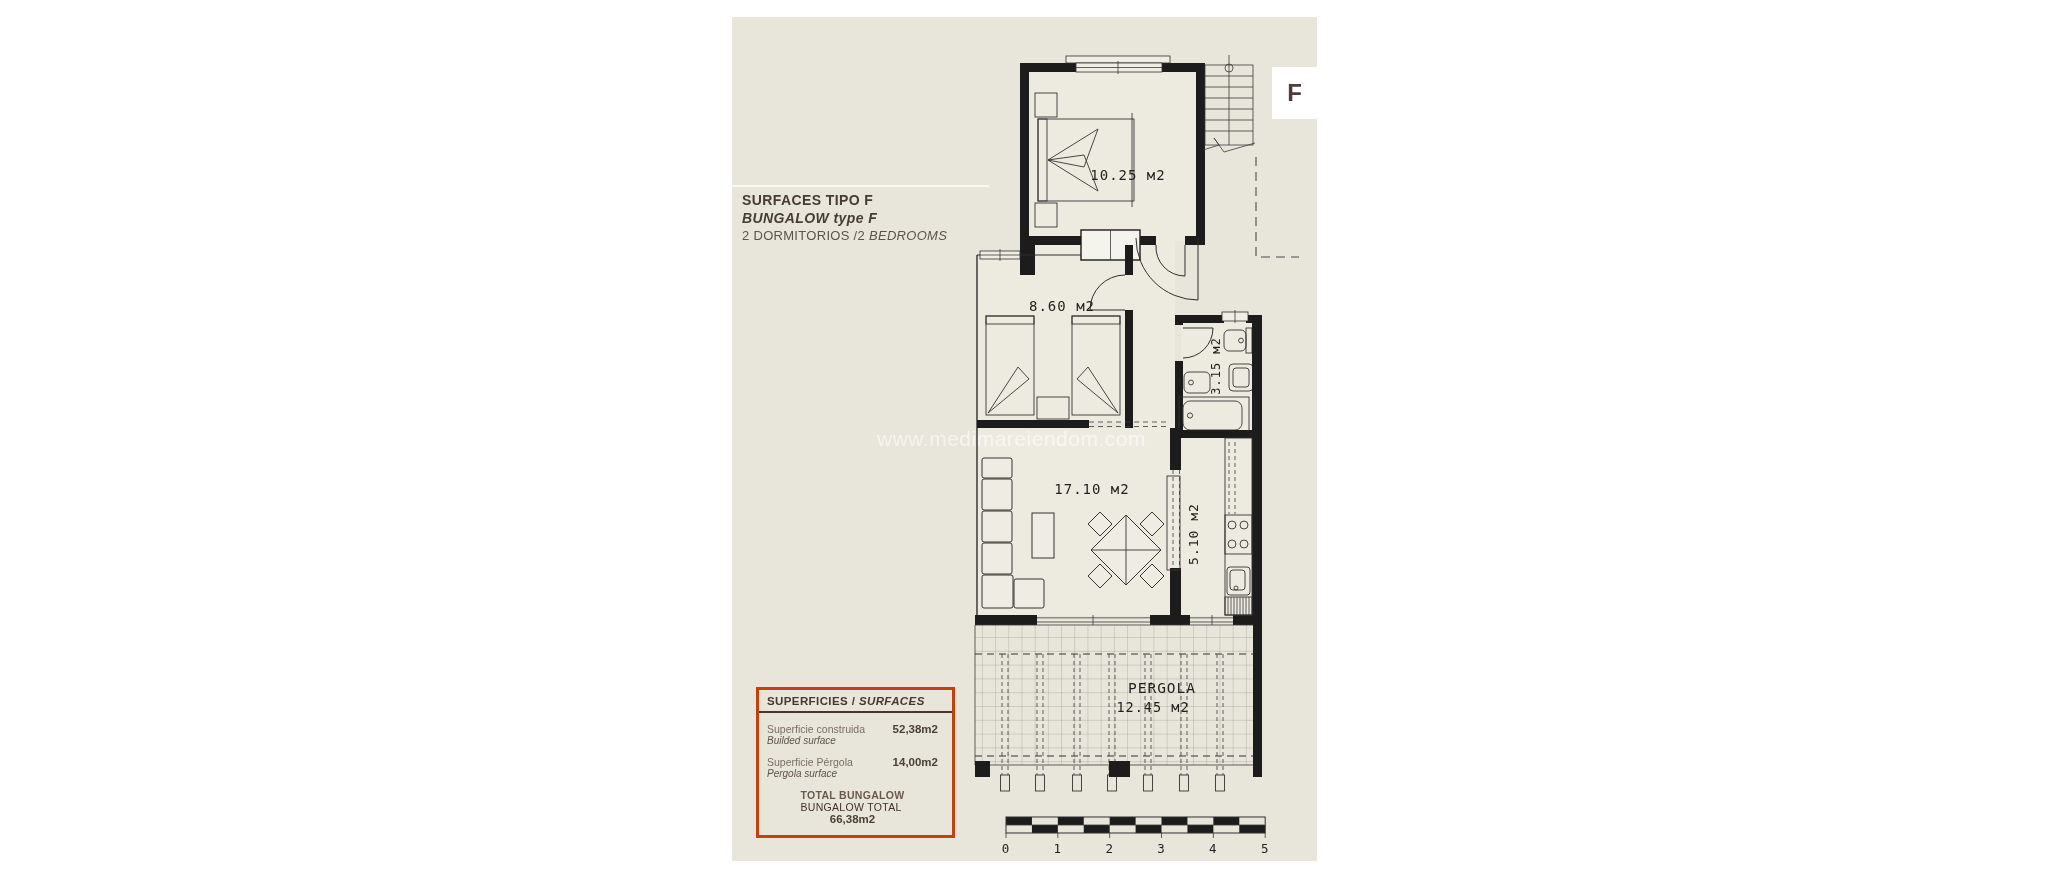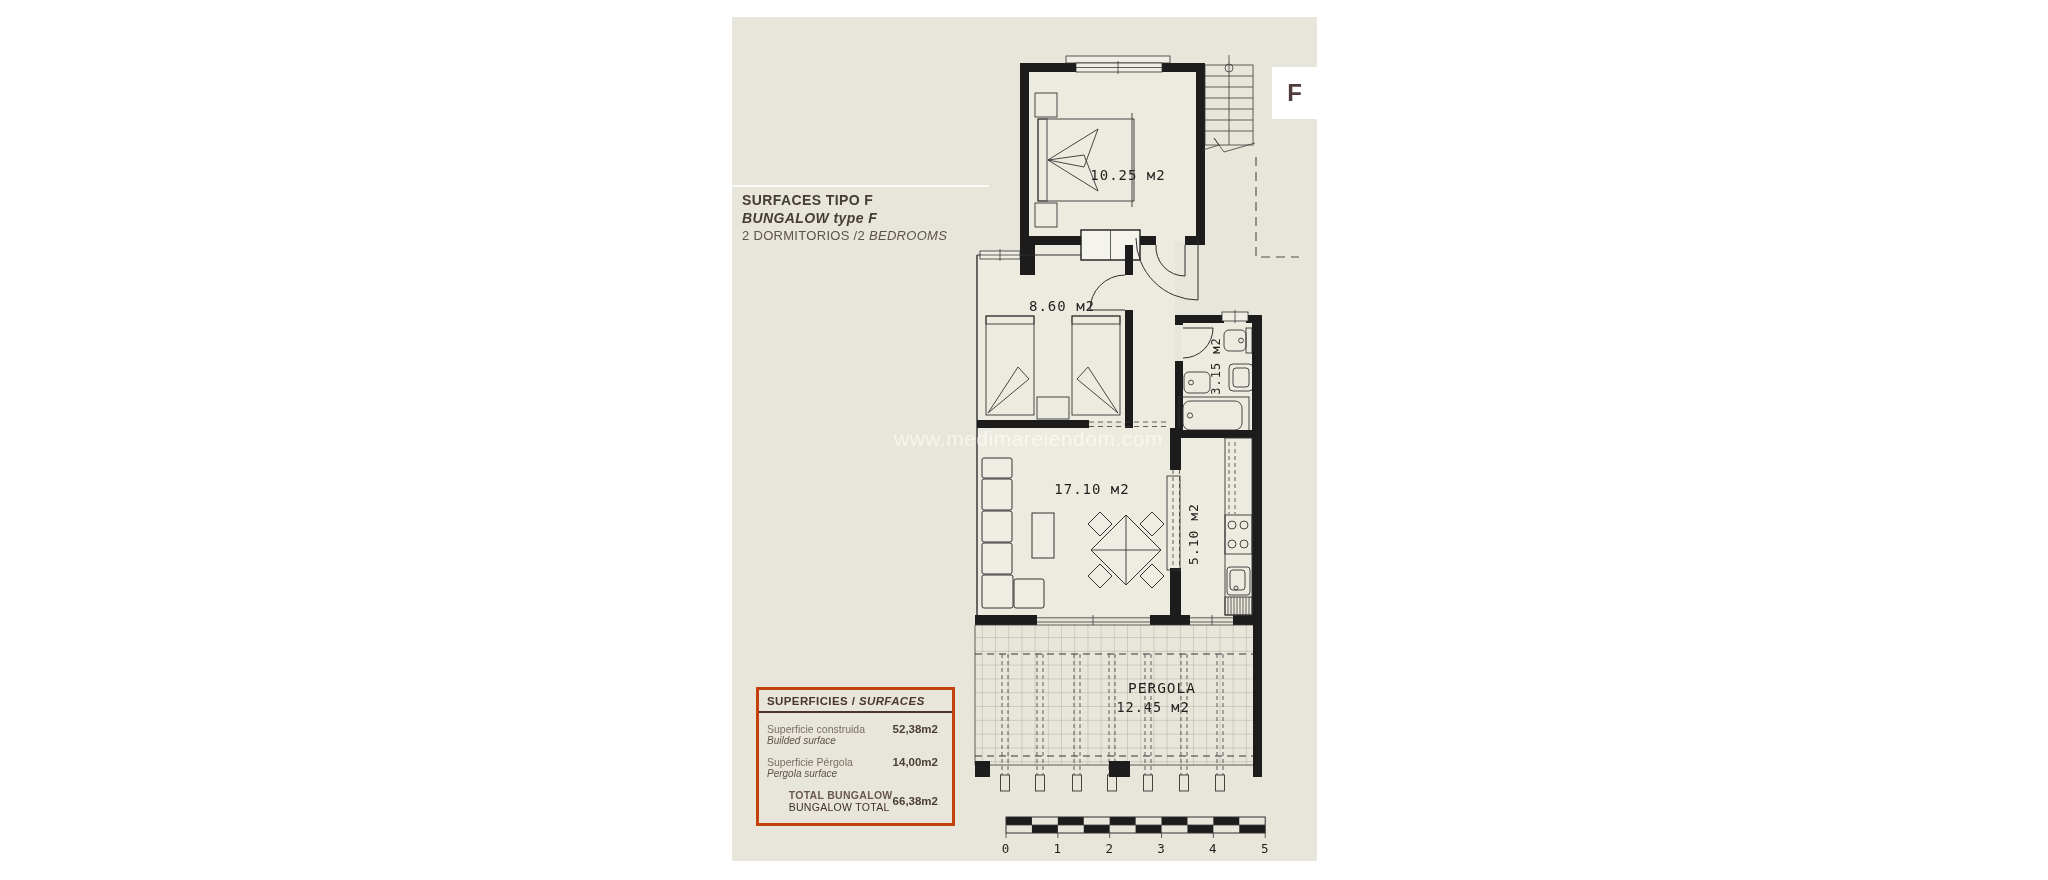--- a/index.html
+++ b/index.html
@@ -13,36 +13,36 @@
   .title-block{position:absolute;left:10px;top:174px;color:#453c34;line-height:18px;white-space:nowrap;}
   .tb-1{font-size:14px;font-weight:bold;letter-spacing:.4px;}
   .tb-2{font-size:14px;font-weight:bold;font-style:italic;letter-spacing:.4px;}
   .tb-3{font-size:13px;color:#5c544a;letter-spacing:.3px;}
   .tb-3 .it{font-style:italic;}
 
   .f-badge{position:absolute;left:540px;top:50px;width:45px;height:52px;background:#ffffff;
            display:flex;align-items:center;justify-content:center;
            font-size:24px;font-weight:bold;color:#503c3c;}
 
-  .watermark{position:absolute;left:162px;top:410px;width:280px;
+  .watermark{position:absolute;left:145px;top:410px;width:280px;
              font-size:21px;letter-spacing:.5px;color:rgba(255,255,255,.58);
              white-space:nowrap;z-index:4;}
 
   .surfaces-table{position:absolute;left:24px;top:670px;width:193px;border:3px solid #c2410c;
                   color:#4a362c;background:transparent;}
   .st-header{padding:5px 8px 4px 8px;border-bottom:2px solid #4a362c;
              font-size:11.5px;font-weight:bold;letter-spacing:.4px;white-space:nowrap;}
   .st-header .it{font-style:italic;}
   .st-body{padding:10px 14px 10px 8px;}
   .st-row{display:flex;align-items:flex-start;justify-content:space-between;margin-bottom:9px;}
   .st-labels{display:flex;flex-direction:column;line-height:12px;}
   .lbl-es{font-size:10.5px;color:#7a6e63;}
   .lbl-en{font-size:10px;font-style:italic;color:#5f5348;}
   .st-value{font-size:11.5px;font-weight:bold;color:#4a3f34;}
-  .st-total{display:flex;align-items:center;justify-content:flex-end;}
+  .st-total{display:flex;align-items:center;justify-content:center;flex-direction:column;}
   .tot-es{font-size:10.5px;font-weight:bold;color:#6a584a;letter-spacing:.3px;}
   .tot-en{font-size:10.5px;font-weight:normal;color:#3f3127;letter-spacing:.3px;}
 
   
   .rf{fill:#edebe0;}
   .w{fill:#1c1c1c;}
   .ln{stroke:#2e2e2e;stroke-width:1;fill:none;}
   .ln12{stroke:#2e2e2e;stroke-width:1.2;fill:none;}
   .thin{stroke:#3a3a3a;stroke-width:.8;fill:none;}
   .furn{stroke:#333;stroke-width:1;fill:#efede3;}

